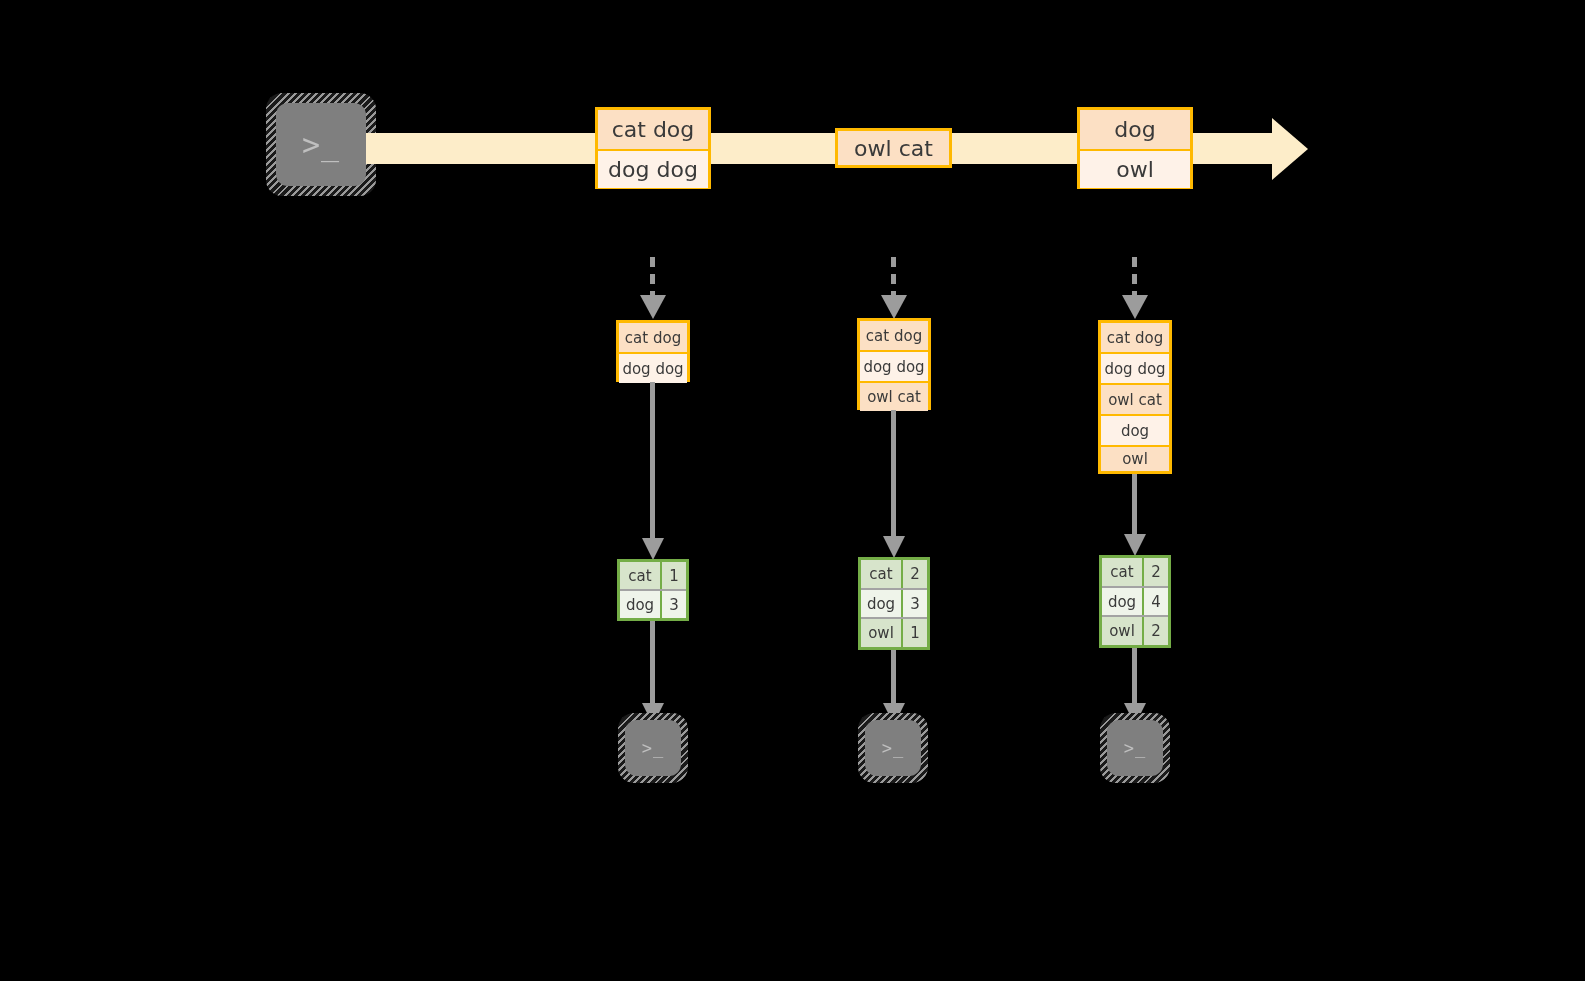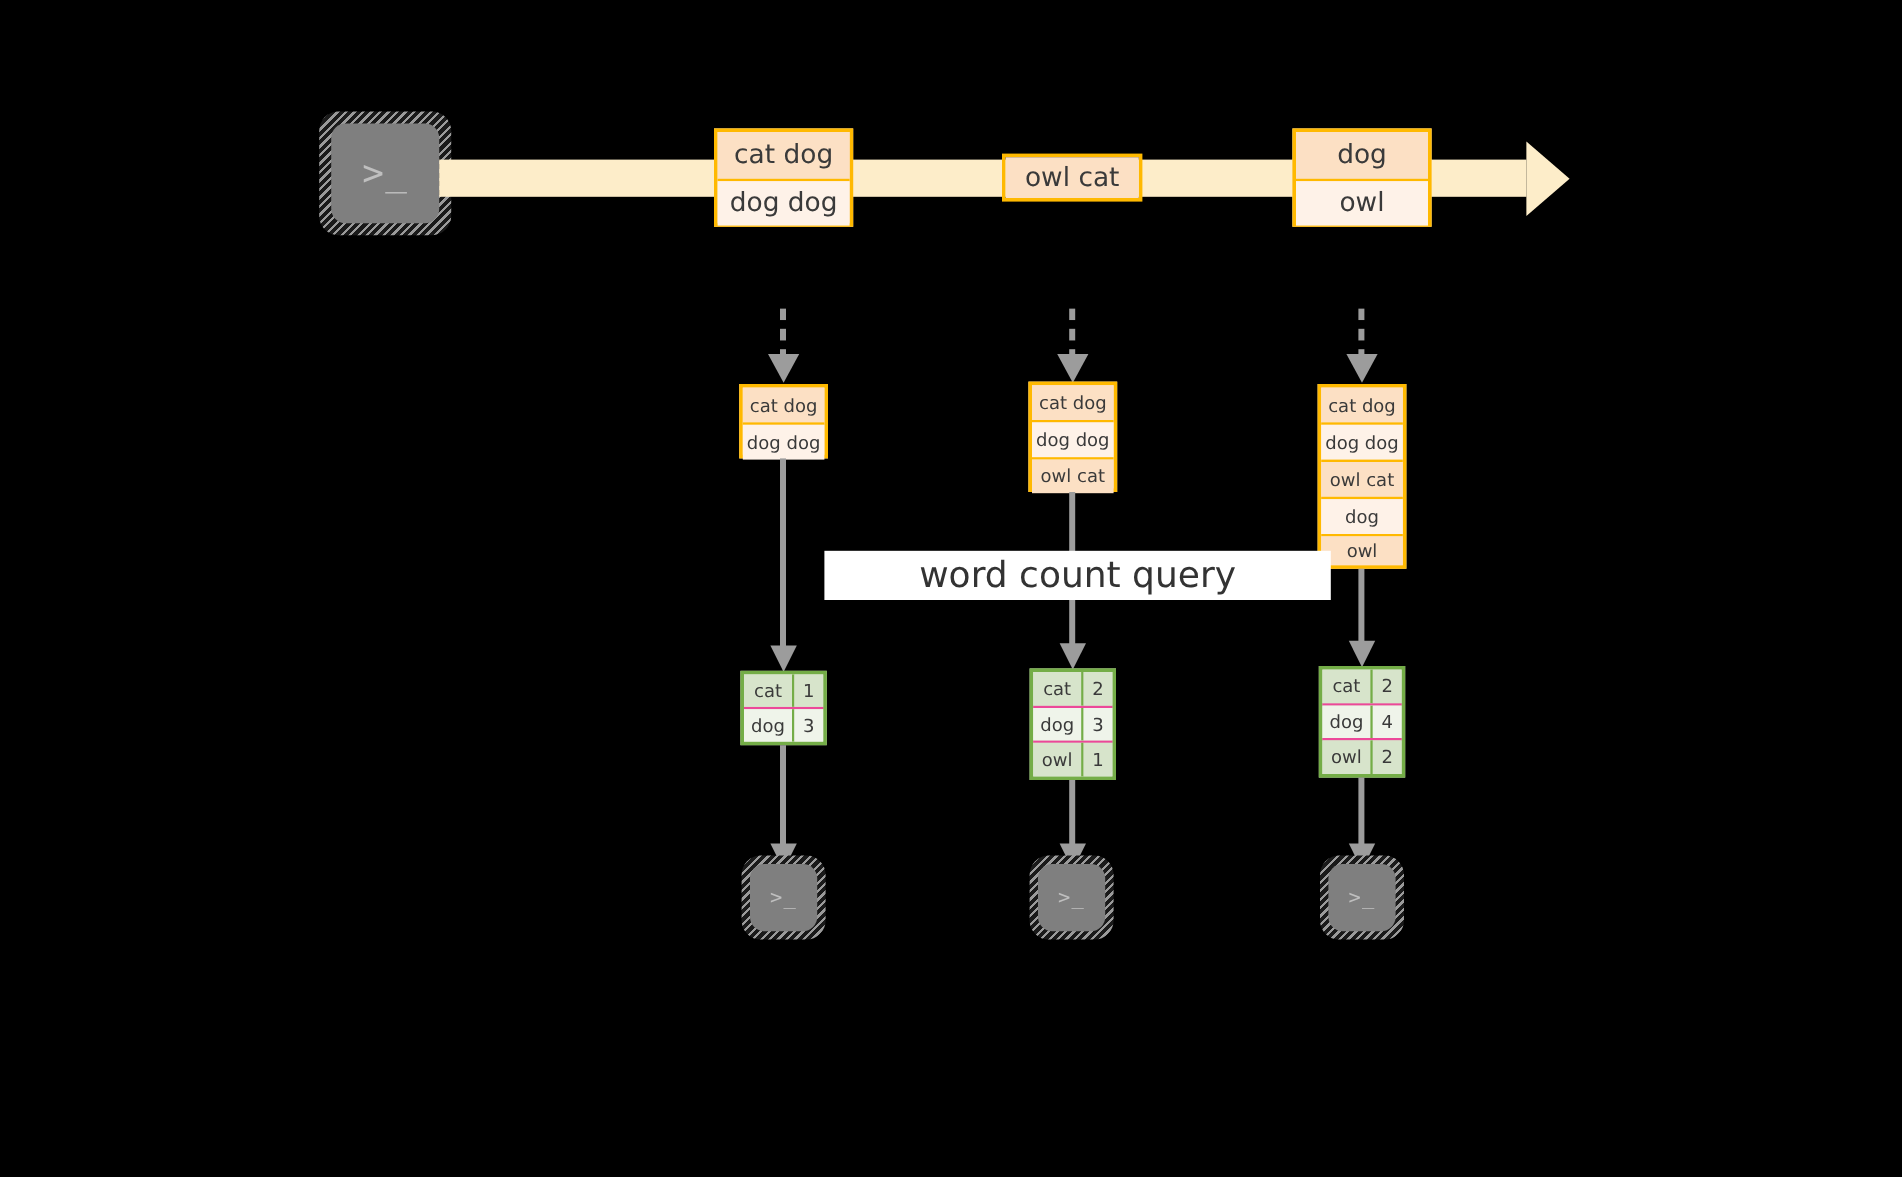--- a/index.html
+++ b/index.html
@@ -83,21 +83,21 @@
     position: absolute;
     box-sizing: border-box;
     border: 3px solid #74AD47;
     background: #D5E3C8;
     display: flex;
     flex-direction: column;
   }
   .gtab-row {
     display: flex;
     flex: 1 1 0;
-    border-bottom: 2px solid #ec4899;
+    border-bottom: 2px solid #a3a3a3;
     box-sizing: border-box;
   }
   .gtab-row:last-child { border-bottom: none; }
   .gtab-row.shade-a .gcell { background: #D7E4CB; }
   .gtab-row.shade-b .gcell { background: #EFF4EA; }
   .gcell {
     box-sizing: border-box;
     display: flex;
     align-items: center;
     justify-content: center;
@@ -267,17 +267,14 @@
   </div>
 
   <div class="conn" style="left:1132px; top:648px; width:5px; height:57px;"></div>
   <div class="conn-head" style="left:1124px; top:703px;"></div>
 
   <div class="term-hatch" style="left:1100px; top:713px; width:70px; height:70px;"></div>
   <div class="term-inner" style="left:1107px; top:720px; width:56px; height:56px;">
     <span class="term-glyph" style="font-size:17px;">&gt;_</span>
   </div>
 
-  <div class="qbanner" style="left:687px; top:459px; width:422px; height:41px; font-size:30px;">
-    <span>word count query</span>
-  </div>
 
 </div>
 
 </body></html>

